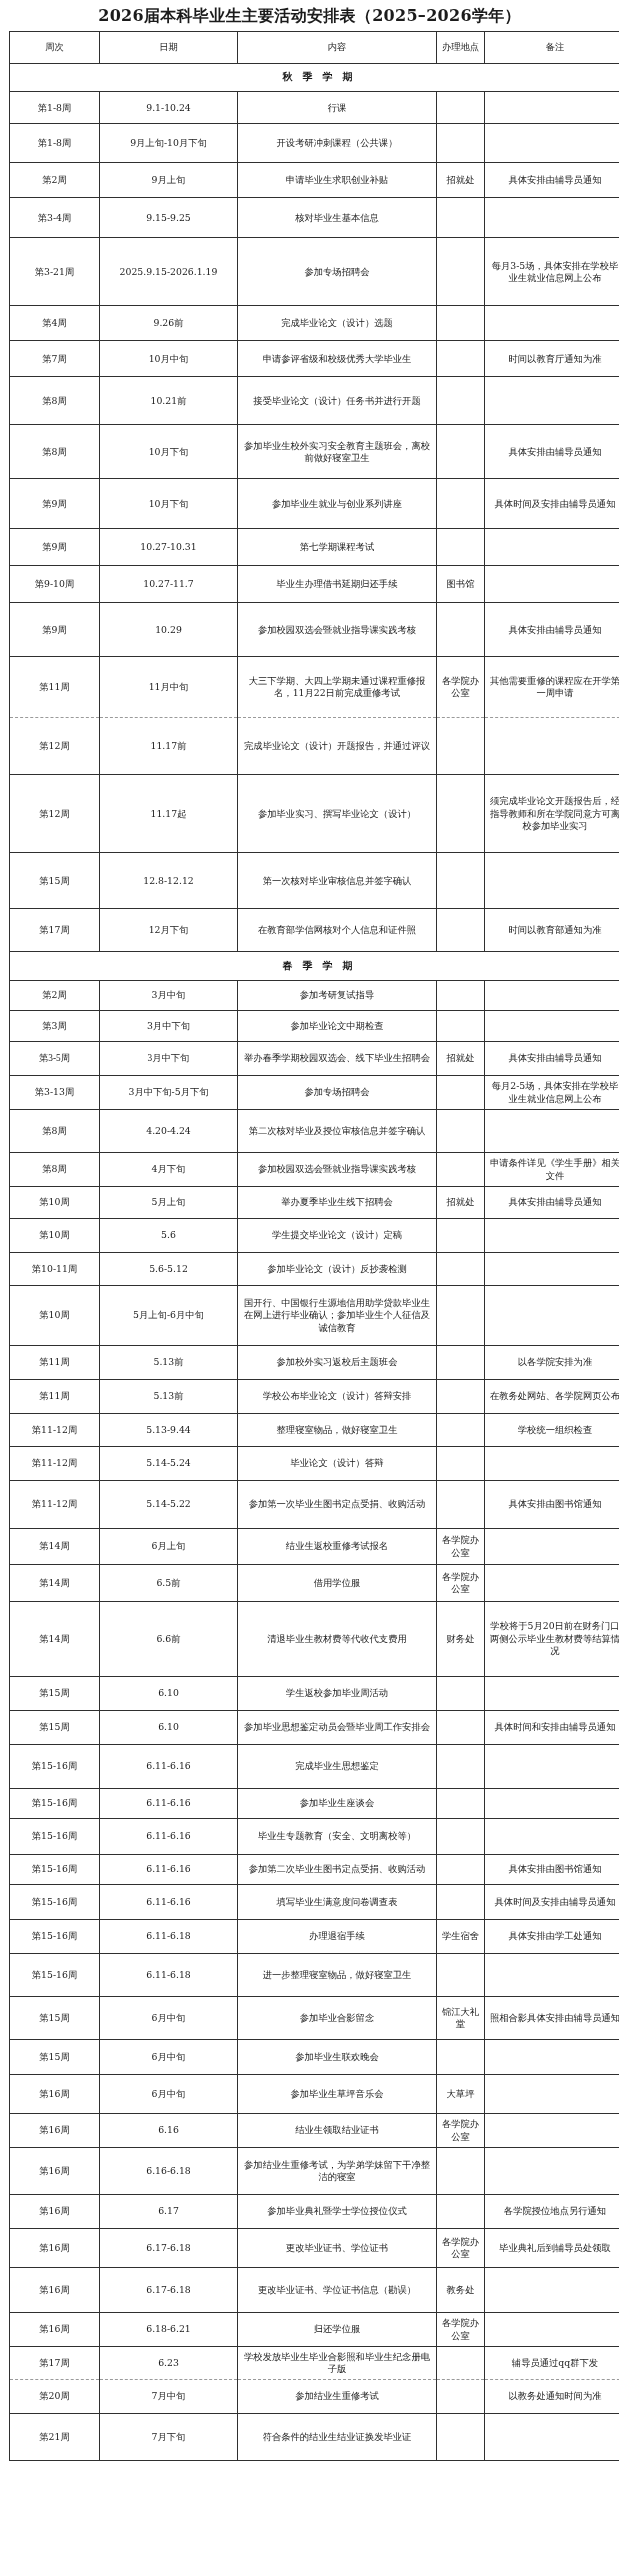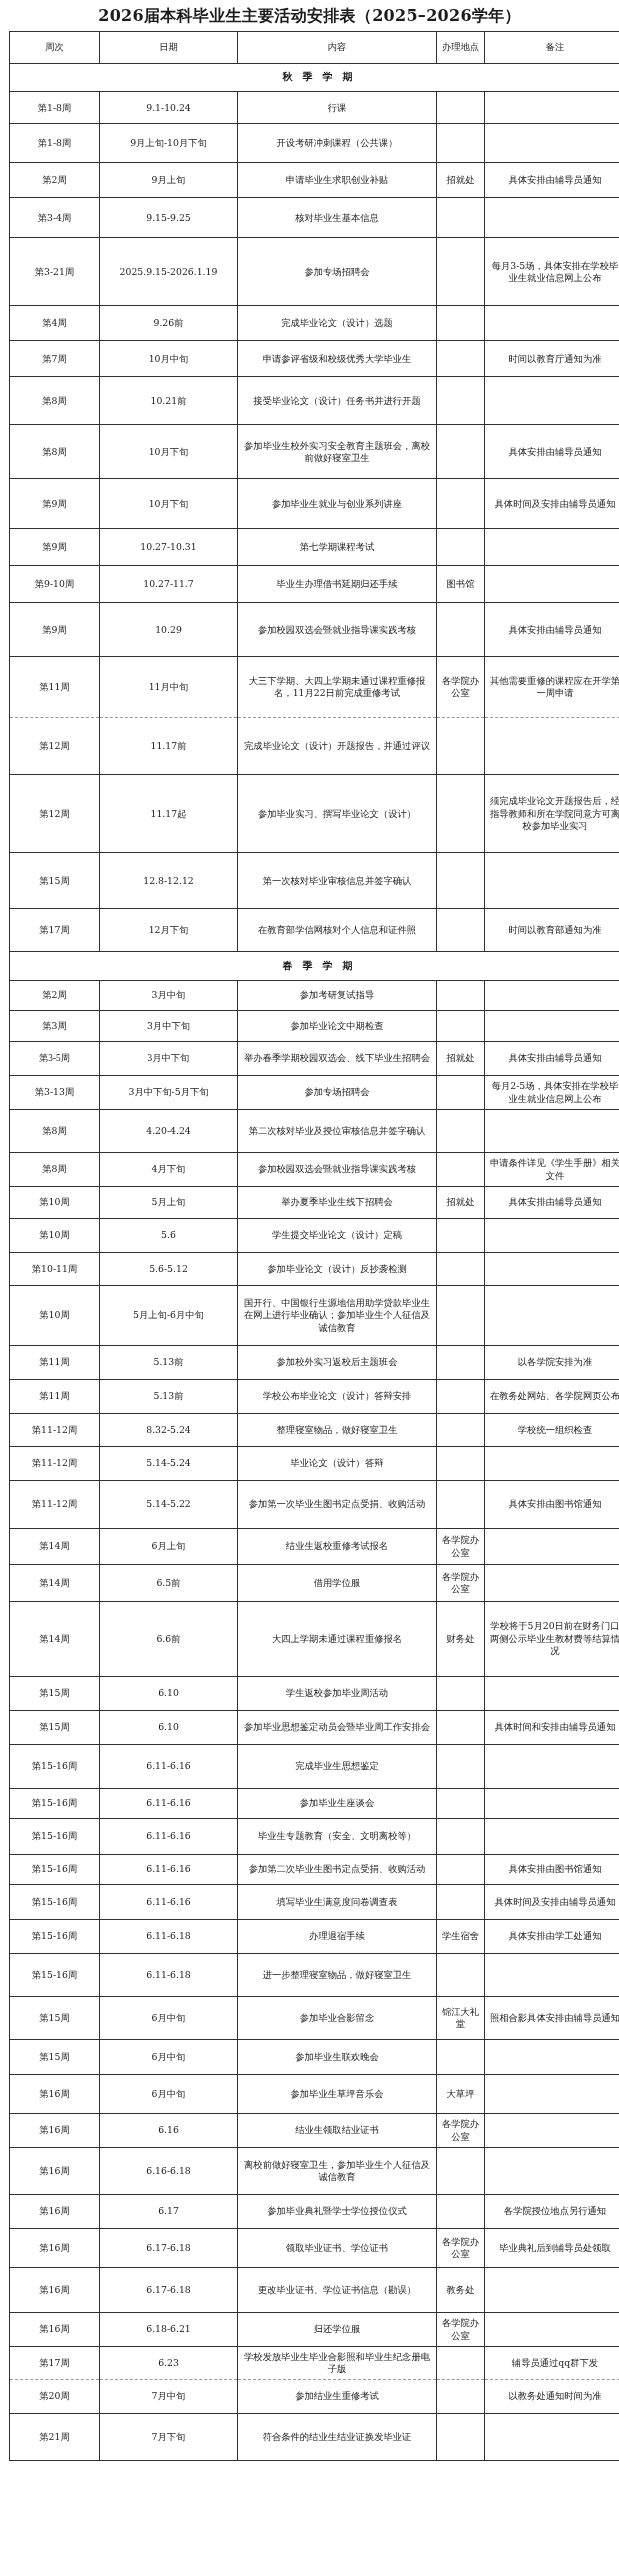--- a/index.html
+++ b/index.html
@@ -289,21 +289,21 @@
         </tr>
         <tr style="height: 34px;">
           <td class="col-week-cell">第11周</td>
           <td class="col-date-cell">5.13前</td>
           <td class="col-content-cell">学校公布毕业论文（设计）答辩安排</td>
           <td class="col-location-cell"></td>
           <td class="col-remark-cell">在教务处网站、各学院网页公布</td>
         </tr>
         <tr style="height: 33px;">
           <td class="col-week-cell">第11-12周</td>
-          <td class="col-date-cell">8.32-5.24</td>
+          <td class="col-date-cell">5.13-9.44</td>
           <td class="col-content-cell">整理寝室物品，做好寝室卫生</td>
           <td class="col-location-cell"></td>
           <td class="col-remark-cell">学校统一组织检查</td>
         </tr>
         <tr style="height: 34px;">
           <td class="col-week-cell">第11-12周</td>
           <td class="col-date-cell">5.14-5.24</td>
           <td class="col-content-cell">毕业论文（设计）答辩</td>
           <td class="col-location-cell"></td>
           <td class="col-remark-cell"></td>
@@ -325,21 +325,21 @@
         <tr style="height: 37px;">
           <td class="col-week-cell">第14周</td>
           <td class="col-date-cell">6.5前</td>
           <td class="col-content-cell">借用学位服</td>
           <td class="col-location-cell">各学院办公室</td>
           <td class="col-remark-cell"></td>
         </tr>
         <tr style="height: 75px;">
           <td class="col-week-cell">第14周</td>
           <td class="col-date-cell">6.6前</td>
-          <td class="col-content-cell">大四上学期未通过课程重修报名</td>
+          <td class="col-content-cell">清退毕业生教材费等代收代支费用</td>
           <td class="col-location-cell">财务处</td>
           <td class="col-remark-cell">学校将于5月20日前在财务门口两侧公示毕业生教材费等结算情况</td>
         </tr>
         <tr style="height: 34px;">
           <td class="col-week-cell">第15周</td>
           <td class="col-date-cell">6.10</td>
           <td class="col-content-cell">学生返校参加毕业周活动</td>
           <td class="col-location-cell"></td>
           <td class="col-remark-cell"></td>
         </tr>
@@ -423,35 +423,35 @@
         <tr style="height: 34px;">
           <td class="col-week-cell">第16周</td>
           <td class="col-date-cell">6.16</td>
           <td class="col-content-cell">结业生领取结业证书</td>
           <td class="col-location-cell">各学院办公室</td>
           <td class="col-remark-cell"></td>
         </tr>
         <tr style="height: 47px;">
           <td class="col-week-cell">第16周</td>
           <td class="col-date-cell">6.16-6.18</td>
-          <td class="col-content-cell">离校前做好寝室卫生，参加毕业生个人征信及诚信教育</td>
+          <td class="col-content-cell">参加结业生重修考试，为学弟学妹留下干净整洁的寝室</td>
           <td class="col-location-cell"></td>
           <td class="col-remark-cell"></td>
         </tr>
         <tr style="height: 34px;">
           <td class="col-week-cell">第16周</td>
           <td class="col-date-cell">6.17</td>
           <td class="col-content-cell">参加毕业典礼暨学士学位授位仪式</td>
           <td class="col-location-cell"></td>
           <td class="col-remark-cell">各学院授位地点另行通知</td>
         </tr>
         <tr style="height: 39px;">
           <td class="col-week-cell">第16周</td>
           <td class="col-date-cell">6.17-6.18</td>
-          <td class="col-content-cell">领取毕业证书、学位证书</td>
+          <td class="col-content-cell">更改毕业证书、学位证书</td>
           <td class="col-location-cell">各学院办公室</td>
           <td class="col-remark-cell">毕业典礼后到辅导员处领取</td>
         </tr>
         <tr style="height: 45px;">
           <td class="col-week-cell">第16周</td>
           <td class="col-date-cell">6.17-6.18</td>
           <td class="col-content-cell">更改毕业证书、学位证书信息（勘误）</td>
           <td class="col-location-cell">教务处</td>
           <td class="col-remark-cell"></td>
         </tr>

